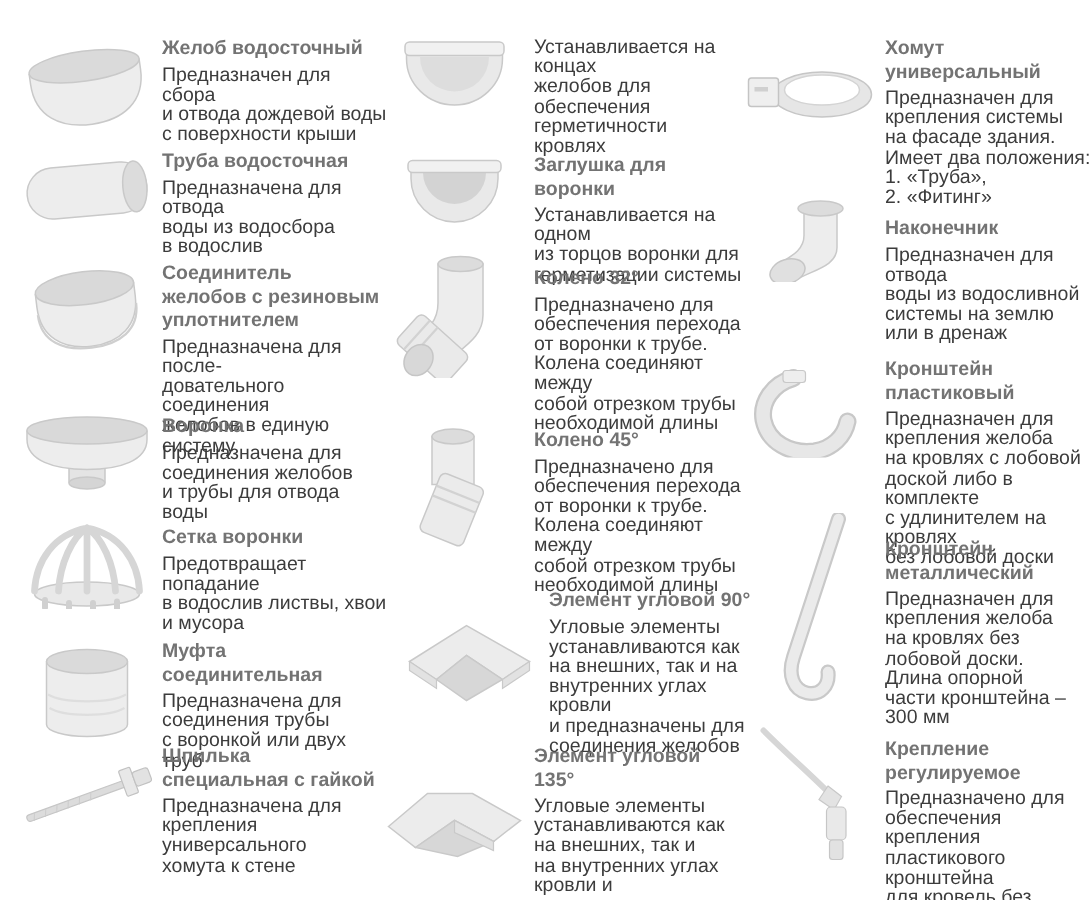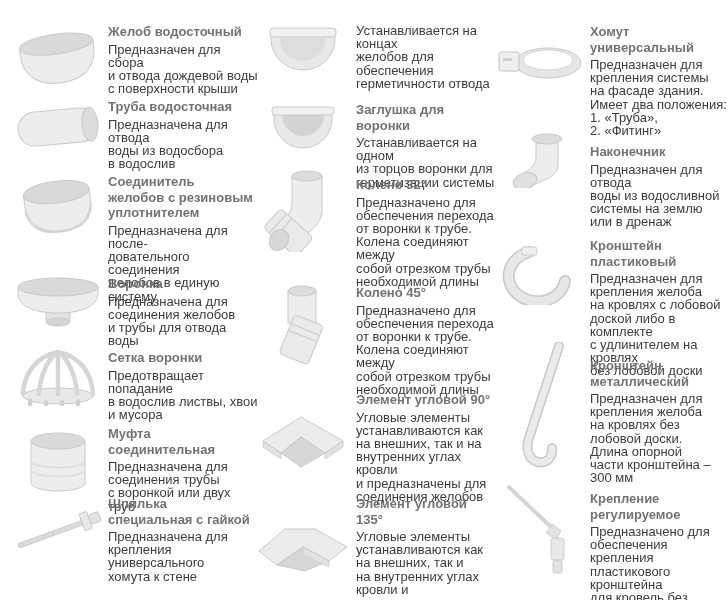--- a/index.html
+++ b/index.html
@@ -152,21 +152,21 @@
   <div class="imgbox" style="width:106px;margin-top:-3px">
     <svg width="96" height="52" viewBox="0 0 96 52">
       <path d="M16 14 h64 v4 a32 31 0 0 1 -64 0 z" fill="#e9e9e9" stroke="#c9c9c9" stroke-width="1"></path>
       <path d="M25 17 a23 23 0 0 0 46 0" fill="#dddddd"></path>
       <rect x="15" y="7" width="66" height="9" rx="3" fill="#f1f1f1" stroke="#c9c9c9" stroke-width="1"></rect>
     </svg>
   </div>
   <div class="txt" style="width:150px">
     <p>Устанавливается на концах
 желобов для обеспечения
-герметичности отвода</p>
+герметичности кровлях</p>
   </div>
 </div>
 
 <div class="item" style="left:250px;top:102px;width:246px">
   <div class="imgbox" style="width:106px;margin-top:0px">
     <svg width="96" height="50" viewBox="0 0 96 50">
       <path d="M19 11 h58 v6 a29 29 0 0 1 -58 0 z" fill="#e9e9e9" stroke="#c9c9c9" stroke-width="1"></path>
       <path d="M27 13 a21 21 0 0 0 42 0 z" fill="#d3d3d3"></path>
       <rect x="17" y="5" width="62" height="8" rx="3" fill="#f1f1f1" stroke="#c9c9c9" stroke-width="1"></rect>
     </svg>
@@ -217,21 +217,21 @@
     <h3>Колено 45°</h3>
     <p>Предназначено для
 обеспечения перехода
 от воронки к трубе.
 Колена соединяют между
 собой отрезком трубы
 необходимой длины</p>
   </div>
 </div>
 
-<div class="item" style="left:250px;top:392px;width:246px">
+<div class="item" style="left:260px;top:392px;width:246px">
   <div class="imgbox" style="width:106px;margin-top:13px">
     <svg width="96" height="66" viewBox="0 0 96 66">
       <path d="M8 36 L46 12 L88 36 L70 48 L46 32 L26 48 Z" fill="#ececec" stroke="#c9c9c9" stroke-width="1"></path>
       <path d="M26 48 L46 32 L70 48 L46 62 Z" fill="#d7d7d7" stroke="#c9c9c9" stroke-width="1"></path>
       <path d="M8 36 v6 l18 12 v-6 Z M88 36 v6 l-18 12 v-6 Z" fill="#e2e2e2" stroke="#c9c9c9" stroke-width="0.8"></path>
     </svg>
   </div>
   <div class="txt" style="width:150px">
     <h3>Элемент угловой 90°</h3>
     <p>Угловые элементы

